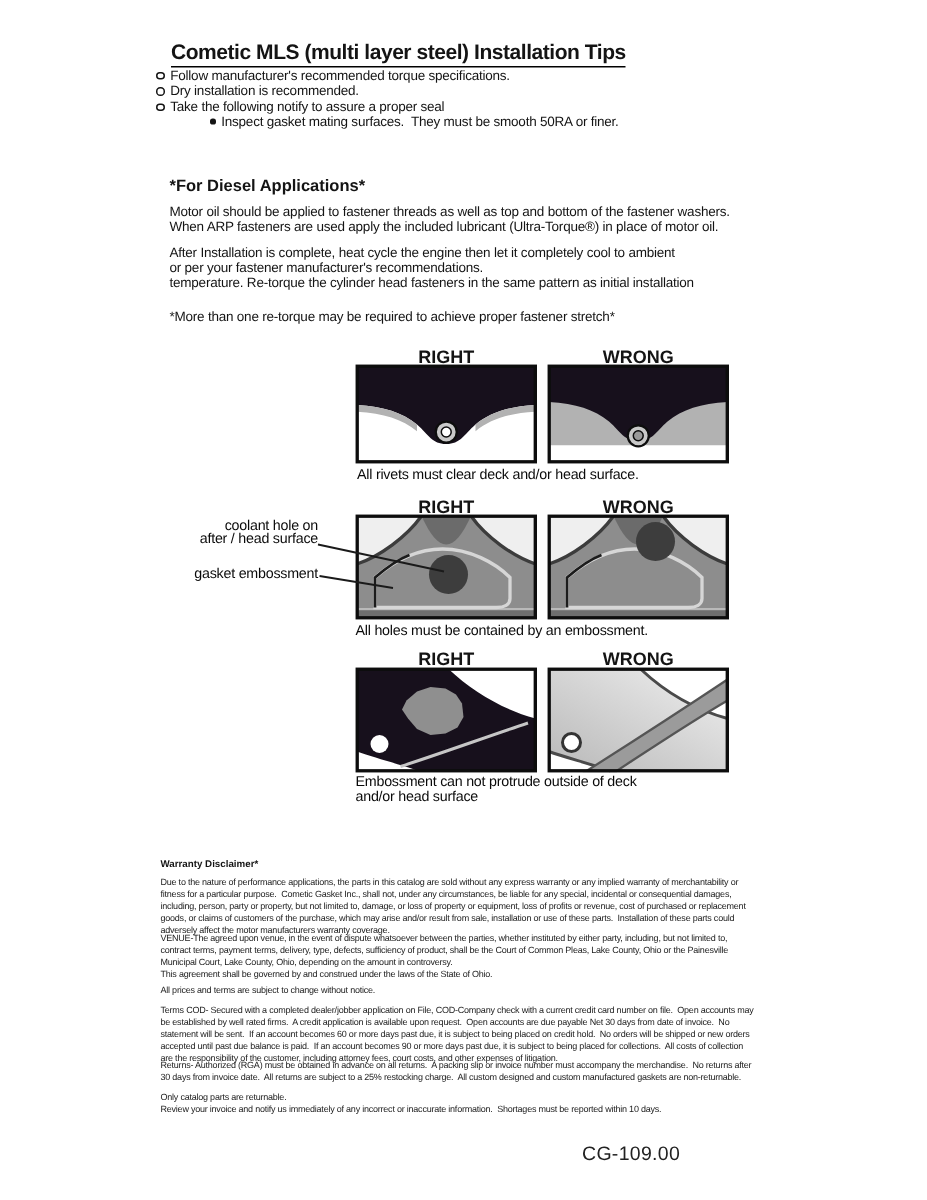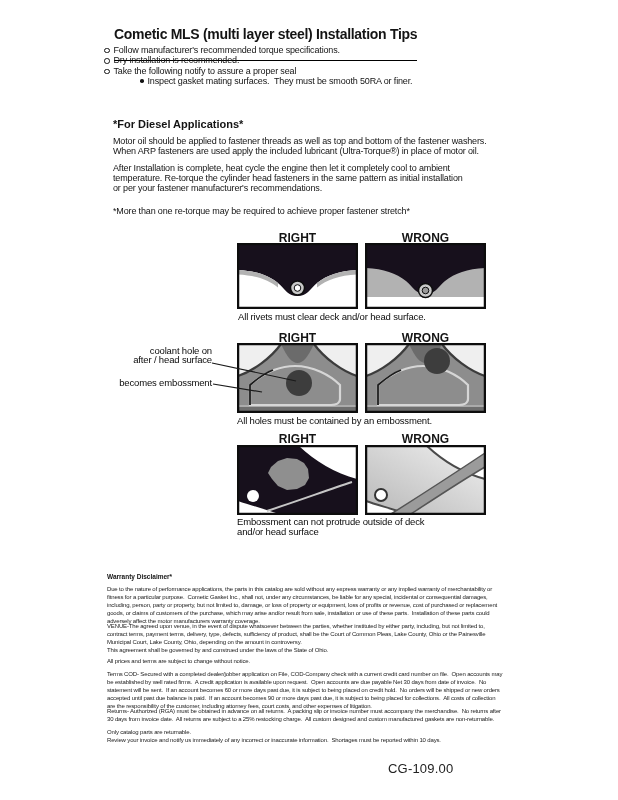--- a/index.html
+++ b/index.html
@@ -10,21 +10,21 @@
     font-family:"Liberation Sans", sans-serif;
     color:#141414;
     overflow:hidden;
   }
   .abs{position:absolute;}
   .ln{white-space:pre;}
   
   .title{
     left:114px;top:26px;
     font-size:14px;font-weight:bold;letter-spacing:-0.3px;
-    border-bottom:1.5px solid #000;padding-bottom:18px;
+    border-bottom:1.5px solid #000;padding-bottom:2px;
     display:inline-block;white-space:pre;
   }
   
   .tips{left:104px;top:45px;font-size:9px;letter-spacing:-0.15px;}
   .tip-row{display:flex;align-items:flex-start;height:10.4px;line-height:10.4px;}
   .tip-row.sub{margin-left:36px;}
   .marker-open{
     width:3.5px;height:3.5px;border:1px solid #141414;border-radius:50%;
     margin:2.8px 4px 0 0;flex:none;
   }
@@ -82,22 +82,22 @@
     </div>
   </div>
 
   <div class="abs diesel-heading">*For Diesel Applications*</div>
   <div class="abs body-para p1">
     <div class="ln">Motor oil should be applied to fastener threads as well as top and bottom of the fastener washers.</div>
     <div class="ln">When ARP fasteners are used apply the included lubricant (Ultra-Torque®) in place of motor oil.</div>
   </div>
   <div class="abs body-para p2">
     <div class="ln">After Installation is complete, heat cycle the engine then let it completely cool to ambient</div>
+    <div class="ln">or per your fastener manufacturer's recommendations.</div>
     <div class="ln">temperature. Re-torque the cylinder head fasteners in the same pattern as initial installation</div>
-    <div class="ln">or per your fastener manufacturer's recommendations.</div>
   </div>
   <div class="abs body-para p3">
     <div class="ln">*More than one re-torque may be required to achieve proper fastener stretch*</div>
   </div>
 
   <div class="abs rw-label" style="left:237px;top:231px;">RIGHT</div>
   <div class="abs rw-label" style="left:365px;top:231px;">WRONG</div>
 
   <svg class="abs panel" style="left:237px;top:243px;height:66px;" viewBox="0 0 121 66">
     <rect x="1" y="1" width="119" height="64" fill="#ffffff"></rect>
@@ -121,21 +121,21 @@
 
   <div class="abs caption ln" style="left:238px;top:312px;">All rivets must clear deck and/or head surface.</div>
 
   <div class="abs rw-label" style="left:237px;top:331px;">RIGHT</div>
   <div class="abs rw-label" style="left:365px;top:331px;">WRONG</div>
 
   <div class="abs annot" style="left:100px;top:346px;width:112px;text-align:right;">
     <div class="ln">coolant hole on</div>
     <div class="ln">after / head surface</div>
   </div>
-  <div class="abs annot ln" style="left:100px;top:378px;width:112px;text-align:right;">becomes embossment</div>
+  <div class="abs annot ln" style="left:100px;top:378px;width:112px;text-align:right;">gasket embossment</div>
 
   <svg class="abs panel" style="left:237px;top:343px;" viewBox="0 0 121 70">
     <rect x="1" y="1" width="119" height="68" fill="#8d8d8d"></rect>
     <path d="M1,1 H44 C34,15 16,28 1,33 Z" fill="#efefef"></path>
     <path d="M120,1 H77 C87,15 105,28 120,33 Z" fill="#efefef"></path>
     <path d="M44,1 H77 C71,14 66,20 60.5,20 C55,20 50,14 44,1 Z" fill="#6b6b6b"></path>
     <path d="M44,1 C34,15 16,28 1,33" fill="none" stroke="#3c3c3c" stroke-width="2.2"></path>
     <path d="M77,1 C87,15 105,28 120,33" fill="none" stroke="#3c3c3c" stroke-width="2.2"></path>
     <line x1="1" y1="63" x2="120" y2="63" stroke="#c8c8c8" stroke-width="1"></line>
     <rect x="1" y="64" width="119" height="5" fill="#6e6e6e"></rect>

